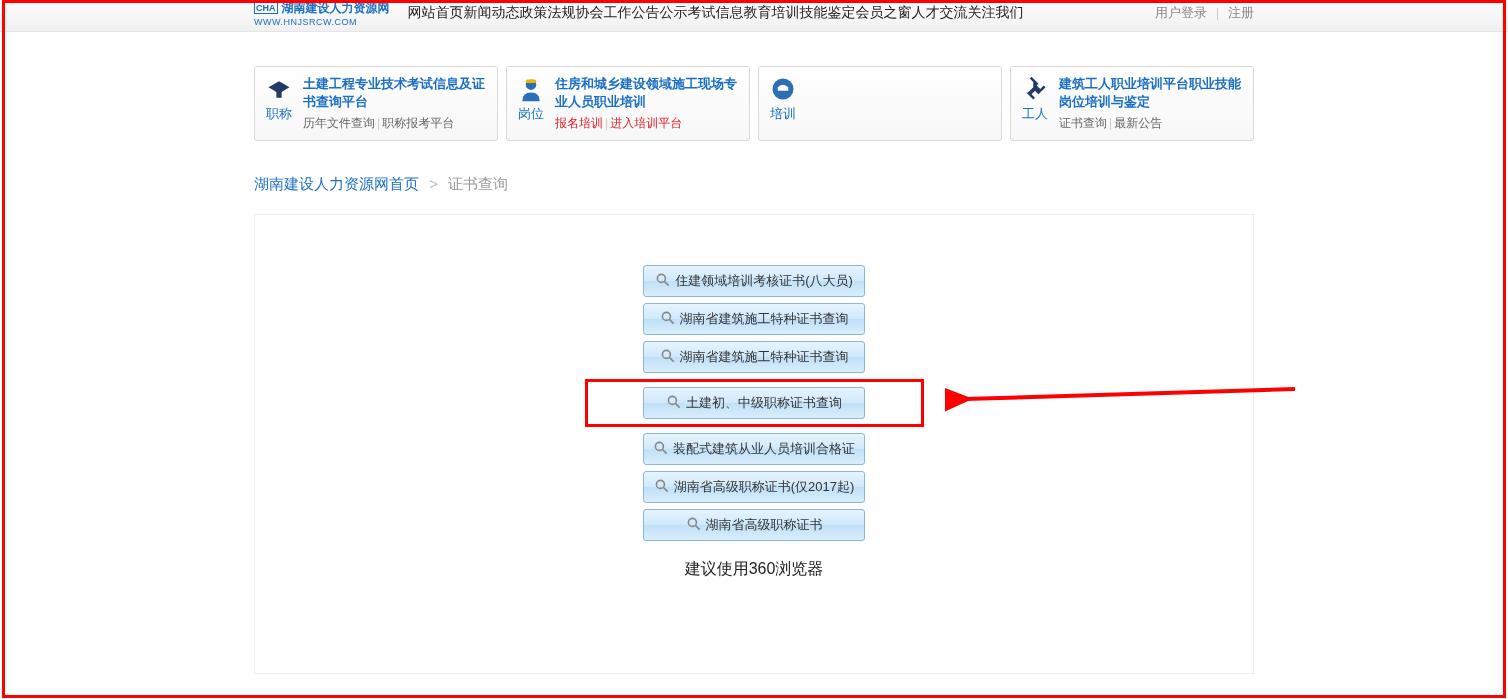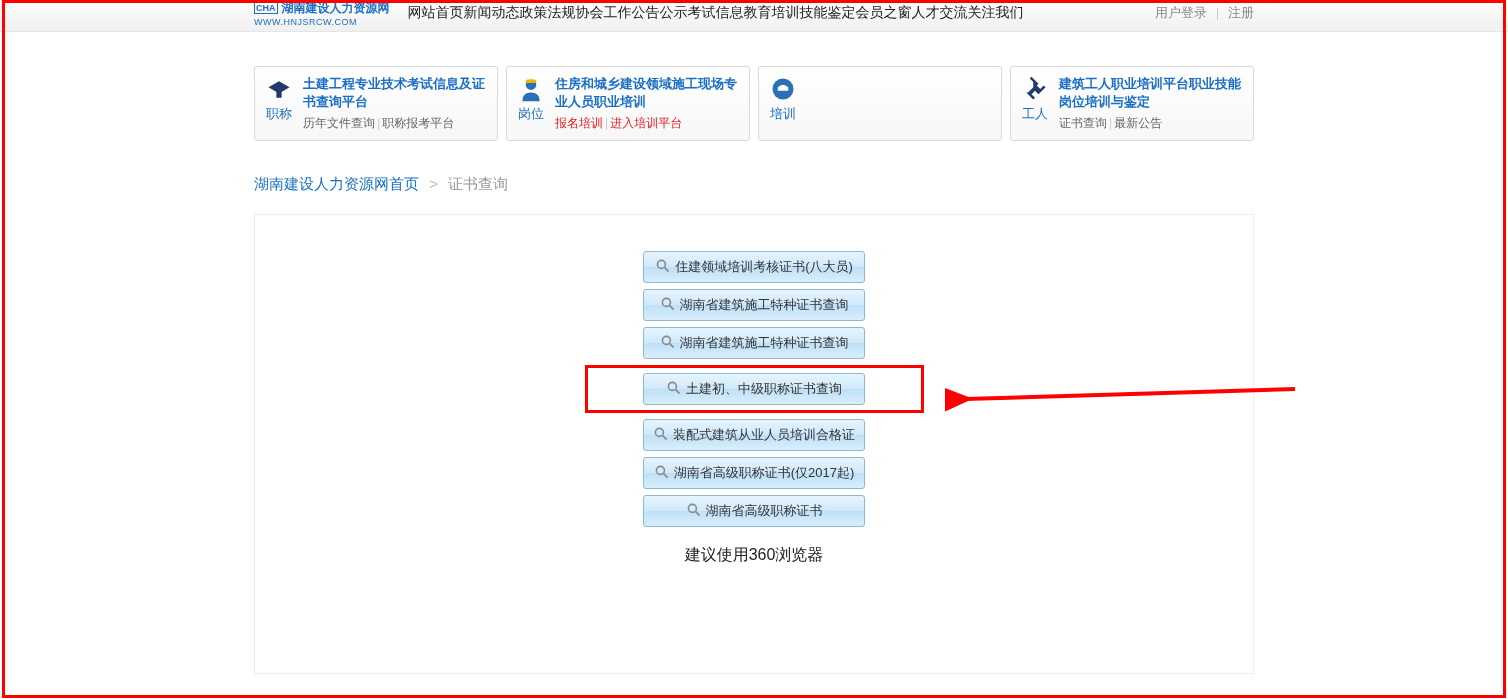--- a/index.html
+++ b/index.html
@@ -74,21 +74,21 @@
     margin-top: 34px;
     font-size: 15px;
     color: #999;
   }
   .breadcrumb a { color: #1a6fc5; text-decoration: none; cursor: pointer; }
   .breadcrumb .sep { color: #bbb; margin: 0 6px; }
   .content-panel {
     margin-top: 20px;
     border: 1px solid #eee;
     min-height: 460px;
-    padding-top: 30px;
+    padding-top: 44px;
     text-align: center;
   }
   .query-btn {
     width: 222px;
     height: 32px;
     margin: 6px auto;
     display: flex;
     align-items: center;
     justify-content: center;
     gap: 4px;

